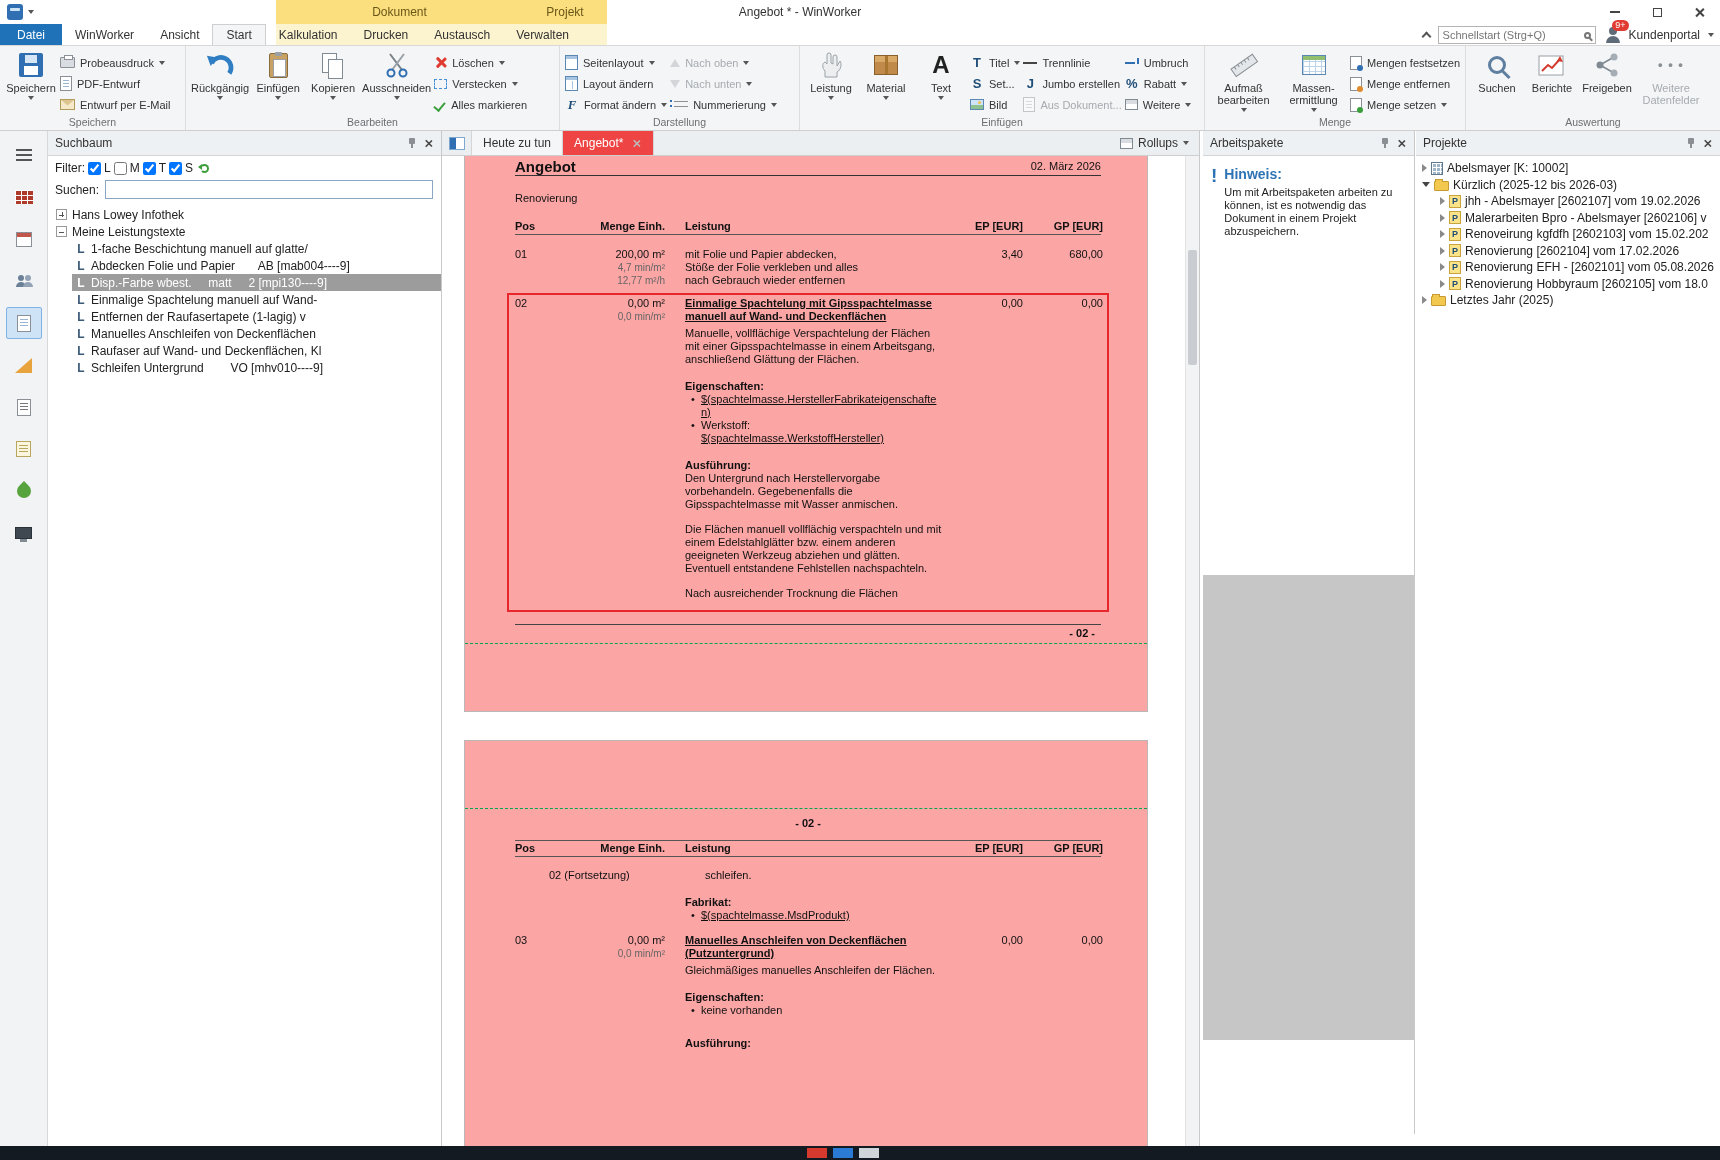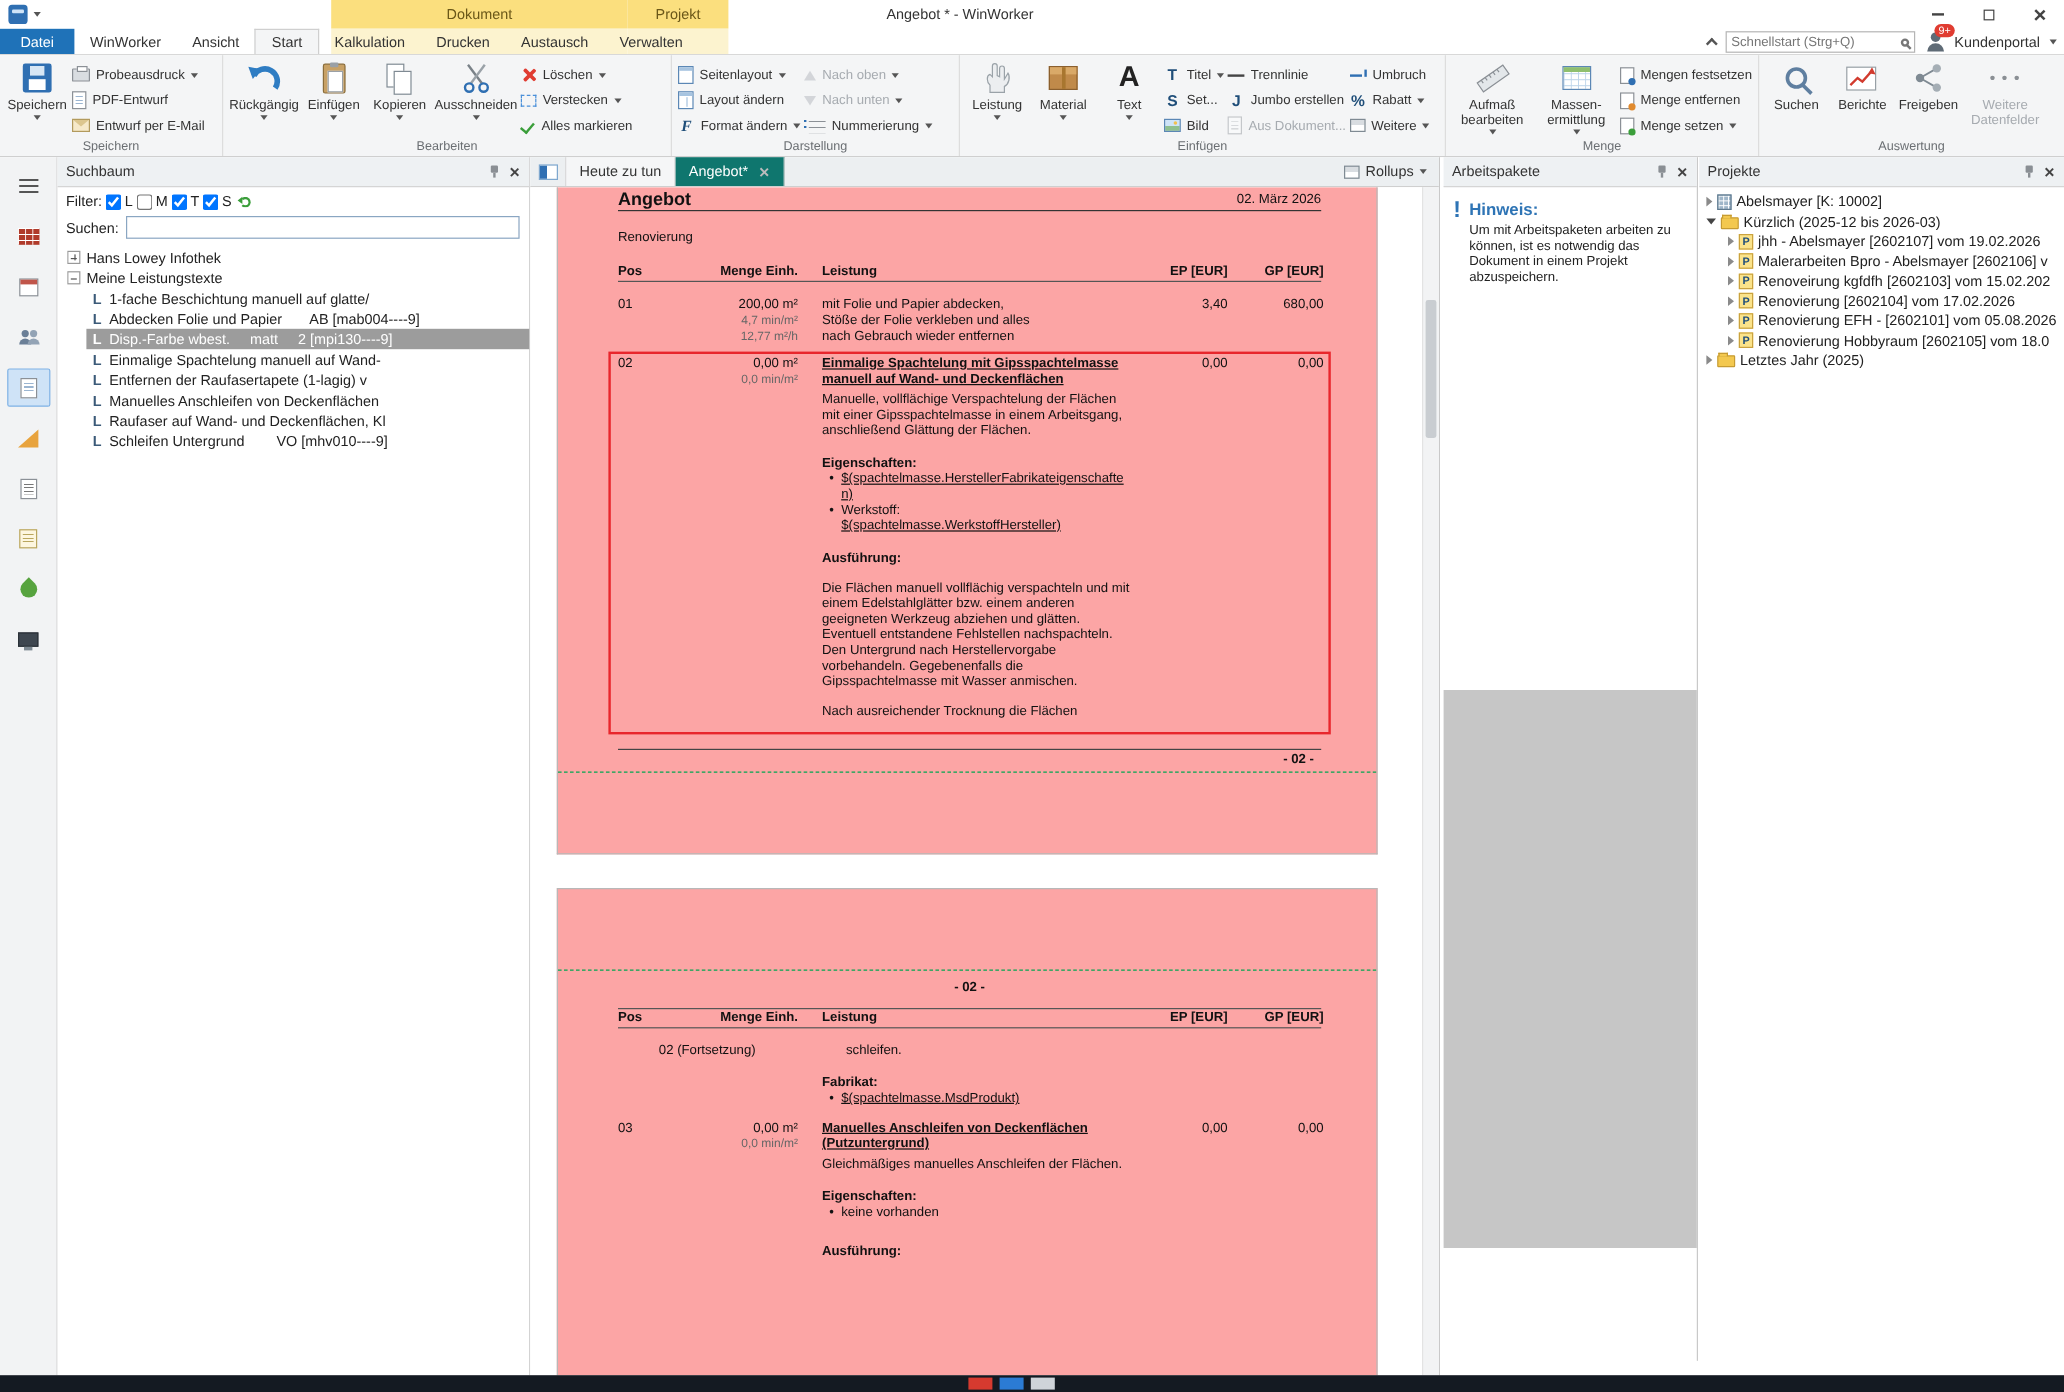--- a/index.html
+++ b/index.html
@@ -164,21 +164,21 @@
   .pm::before { content:""; position:absolute; left:2px; right:2px; top:4.5px; height:1px; background:#555; }
   .pm.plus::after { content:""; position:absolute; top:2px; bottom:2px; left:4.5px; width:1px; background:#555; }
   .Lic { font-weight:bold; color:#3b5a78; width:10px; display:inline-block; text-align:center; flex:none; }
 
   
   .docarea { position:absolute; left:442px; width:758px; top:0; bottom:0; border-right:1px solid #c9c9c9; background:#fff; }
   .doctabs { height:25px; background:#eceff1; border-bottom:1px solid #cfcfcf; display:flex; align-items:stretch; }
   .itab { width:30px; display:flex; align-items:center; justify-content:center; border-right:1px solid #d5d5d5; }
   .ic-panelsq { width:16px; height:13px; border:1px solid #7fa8cf; background:linear-gradient(90deg,#2f6fb2 0 6px,#fff 6px); }
   .dtab { display:flex; align-items:center; padding:0 11px; font-size:12px; border-right:1px solid #d5d5d5; background:#f5f6f7; color:#333; gap:8px; }
-  .dtab.active { background:#0f766e; color:#fff; }
+  .dtab.active { background:#ef4444; color:#fff; }
   .rollups { margin-left:auto; display:flex; align-items:center; gap:5px; padding:0 10px; font-size:12px; color:#333; }
   .ic-roll { width:13px; height:11px; border:1px solid #7f8a93; background:linear-gradient(#d9dde1 0 4px,#fff 4px); }
 
   .docscroll { position:absolute; top:25px; left:0; right:14px; bottom:0; overflow:hidden; background:#fff; }
   .vscroll { position:absolute; top:25px; right:0; width:14px; bottom:0; background:#f2f3f4; border-left:1px solid #e3e3e3; }
   .vthumb { position:absolute; top:94px; height:115px; left:2px; right:2px; background:#c9cdd1; border-radius:2px; }
 
   
   .page { position:relative; margin-left:22px; width:684px; background:#fca5a5; border:1px solid #b8b8b8; padding:4px 46px 0 50px; font-size:11px; line-height:13px; color:#111; }
   .page1 { border-top:none; height:556px; overflow:hidden; }
@@ -734,22 +734,22 @@
               </div>
             <div class="bul">
                 <span class="dot"></span>
                 <span class="bcontent">
                   <div>Werkstoff:</div>
                   <div class="var">$(spachtelmasse.WerkstoffHersteller)</div>
                 </span>
               </div>
           </div>
           <div class="lonly mt14"><span class="blab">Ausführung:</span></div>
+          <div class="lonly">Den Untergrund nach Herstellervorgabe vorbehandeln. Gegebenenfalls die Gipsspachtelmasse mit Wasser anmischen.</div>
           <div class="lonly mt12">Die Flächen manuell vollflächig verspachteln und mit einem Edelstahlglätter bzw. einem anderen geeigneten Werkzeug abziehen und glätten. Eventuell entstandene Fehlstellen nachspachteln.</div>
-          <div class="lonly">Den Untergrund nach Herstellervorgabe vorbehandeln. Gegebenenfalls die Gipsspachtelmasse mit Wasser anmischen.</div>
           <div class="lonly mt12">Nach ausreichender Trocknung die Flächen</div>
         </div>
 
         <div class="footrule"></div>
         <div class="pgnum-r">- 02 -</div>
         <div class="greendash"></div>
       </div>
 
       <div class="pgap"></div>
 

